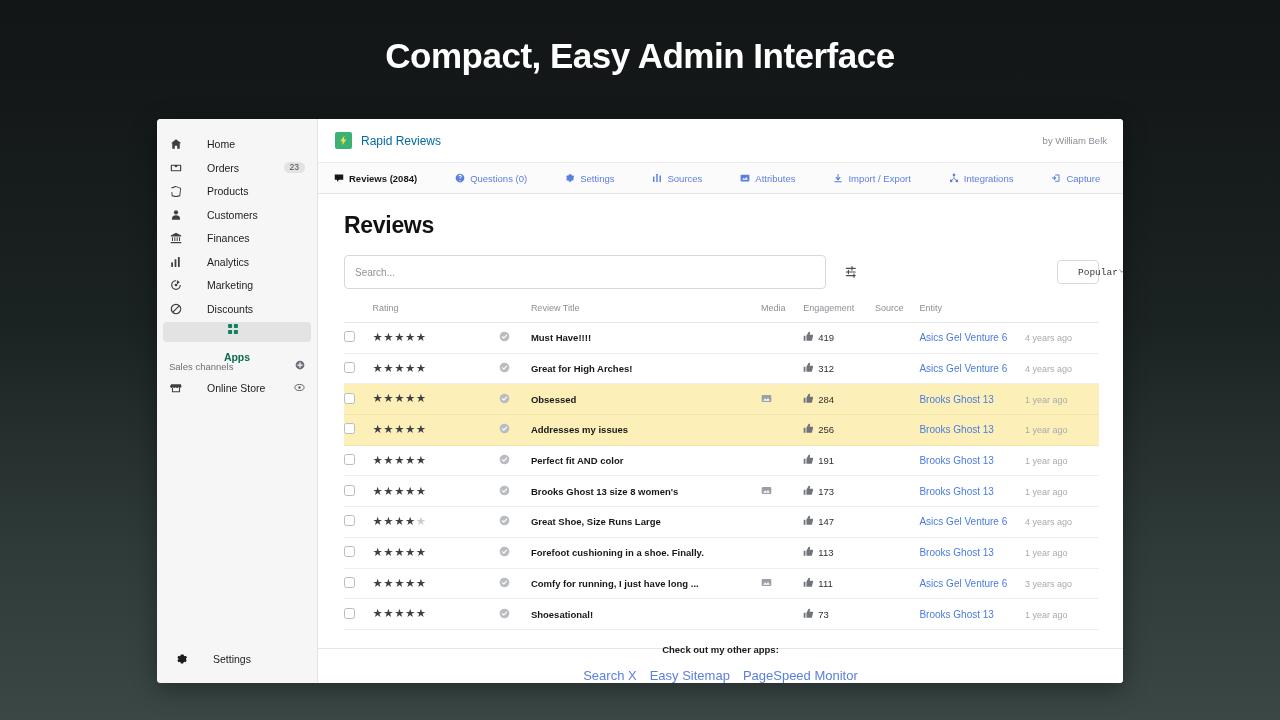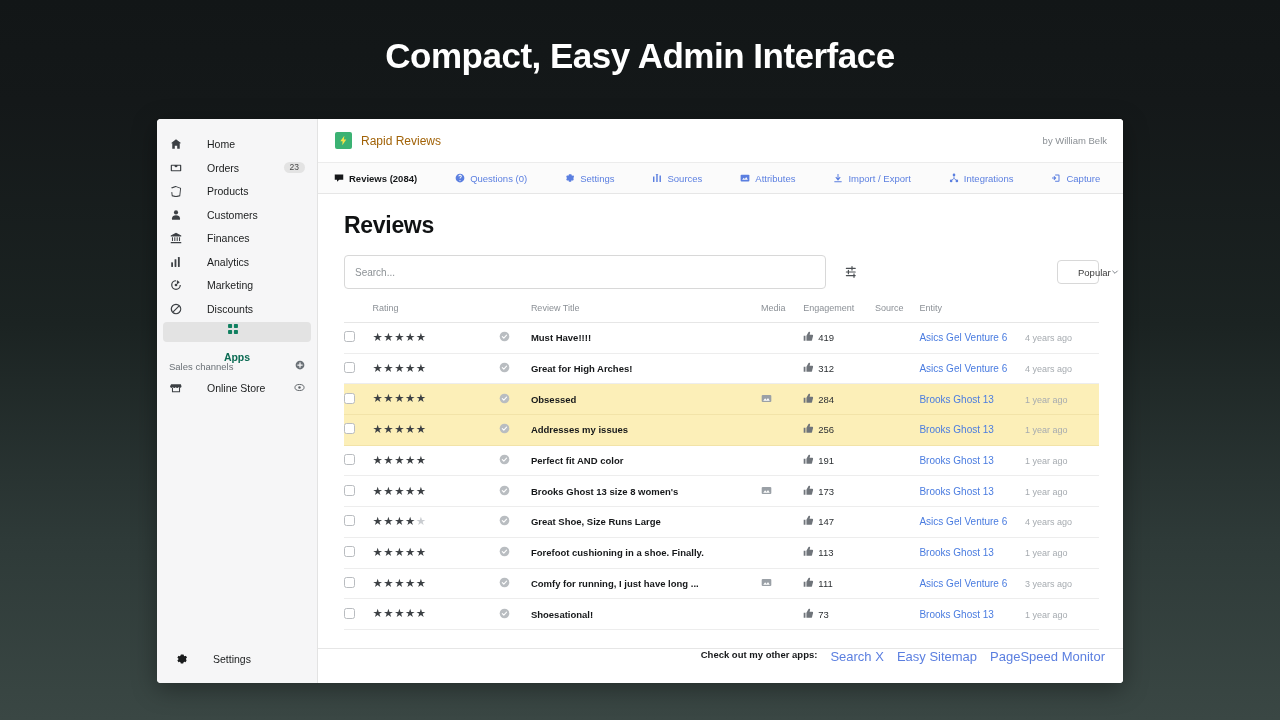--- a/index.html
+++ b/index.html
@@ -108,21 +108,21 @@
     padding: 0 16px 0 17px;
     background: #ffffff;
   }
   .brand { display: flex; align-items: center; gap: 9px; }
   .brand-logo {
     width: 17px; height: 17px;
     background: #3bb273;
     border-radius: 2px;
     display: flex; align-items: center; justify-content: center;
   }
-  .brand-name { font-size: 12px; color: #a16207; }
+  .brand-name { font-size: 12px; color: #0369a1; }
   .byline { margin-left: auto; font-size: 9.5px; color: #8a8f94; }
 
   
   .tabs {
     height: 32px;
     display: flex; align-items: center;
     gap: 12px;
     padding: 0 0 0 16px;
     background: #fbfbfb;
     border-top: 1px solid #ececec;
@@ -182,20 +182,21 @@
     margin-left: auto;
     width: 38px; height: 24px;
     border: 1px solid #d8d8d8;
     border-radius: 4px;
     display: flex; align-items: center;
     justify-content: space-between;
     padding: 0 20px;
     font-size: 9.5px;
     color: #3a3a3a;
     background: #fff;
+    font-family: Liberation Mono, monospace;
   }
 
   
   table.reviews { width: 100%; border-collapse: collapse; table-layout: fixed; }
   table.reviews th {
     font-size: 9px; font-weight: 400; color: #8b9096;
     text-align: left;
     padding: 0 0 9px 0;
     border-bottom: 1px solid #e6e6e6;
   }
@@ -228,24 +229,25 @@
   .rtitle { font-size: 9.5px; font-weight: 700; color: #16181a; white-space: nowrap; overflow: hidden; text-overflow: ellipsis; }
   .eng { display: flex; align-items: center; gap: 4px; font-size: 9.5px; color: #2d3134; }
   .ent-link { font-size: 10px; color: #4a7ce0; }
   .time { font-size: 9px; color: #a6abb0; }
   .vfd, .media-ico { display: inline-flex; }
 
   
   .app-footer {
     height: 35px;
     border-top: 1px solid #e6e6e6;
-    display: flex; justify-content: flex-end;
+    display: flex; align-items: center; justify-content: flex-end;
     padding: 0 18px;
     gap: 13px;
     background: #ffffff;
+    flex-direction: column;
   }
   .footer-label { font-size: 9.5px; font-weight: 700; color: #16181a; }
   .footer-link { font-size: 13px; color: #5b7fe0; }
 </style>
 </head>
 <body>
 
 <div class="banner">
   <h1>Compact, Easy Admin Interface</h1>
 </div>

